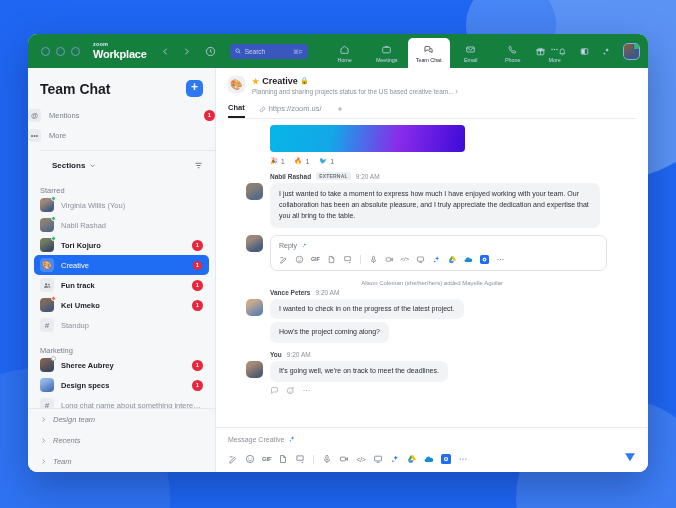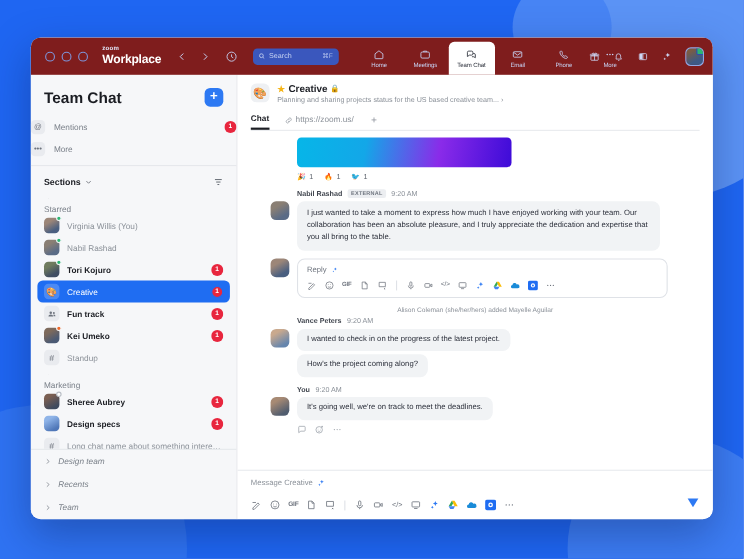--- a/index.html
+++ b/index.html
@@ -39,21 +39,21 @@
     width: 620px; height: 438px;
     background: #ffffff;
     border-radius: 9px;
     overflow: hidden;
     box-shadow: 0 14px 38px rgba(10,30,80,.35);
     display: flex; flex-direction: column;
   }
 
   
   .titlebar {
-    height: 34px; background: #7f1d1d; flex: none;
+    height: 34px; background: #15803d; flex: none;
     display: flex; align-items: center; position: relative;
     padding: 0 8px;
   }
   .traffic { display: flex; gap: 6px; align-items: center; margin-left: 5px; }
   .dot {
     width: 9px; height: 9px; border-radius: 50%;
     border: 1px solid #7e93d8; background: transparent;
   }
   .brand { margin-left: 13px; line-height: 1; }
   .brand .z { font-size: 5.5px; color: #e3e9fb; letter-spacing: .2px; display: block; font-weight: 700;}
@@ -116,21 +116,21 @@
     position: relative;
   }
   .sq {
     width: 13px; height: 13px; border-radius: 4px; background: #e9ebef;
     display: flex; align-items: center; justify-content: center;
     font-size: 7px; color: #6e747e; flex: none;
   }
   .sections-hdr {
     display: flex; align-items: center; justify-content: space-between;
     padding: 10px 12px 5px 12px;
-    border-top: 1px solid #e6e8ec; margin-top: 5px;
+    border-top: 1px solid #e6e8ec; margin-top: 5px; margin-left: 12px;
   }
   .sections-hdr .lbl { font-size: 8px; font-weight: 700; color: #1b1d23; display:flex; align-items:center; gap:4px;}
   .sb-scroll { overflow: hidden; flex: 1; }
   .group {
     display: flex; align-items: flex-start; gap: 5px;
     padding: 0 12px; height: 20px; font-size: 7.5px; color: #7a8089; flex-direction: column;
   }
   .chat-row {
     display: flex; align-items: center; gap: 7px;
     margin: 0 6px; padding: 0 6px; height: 20px; border-radius: 5px;

